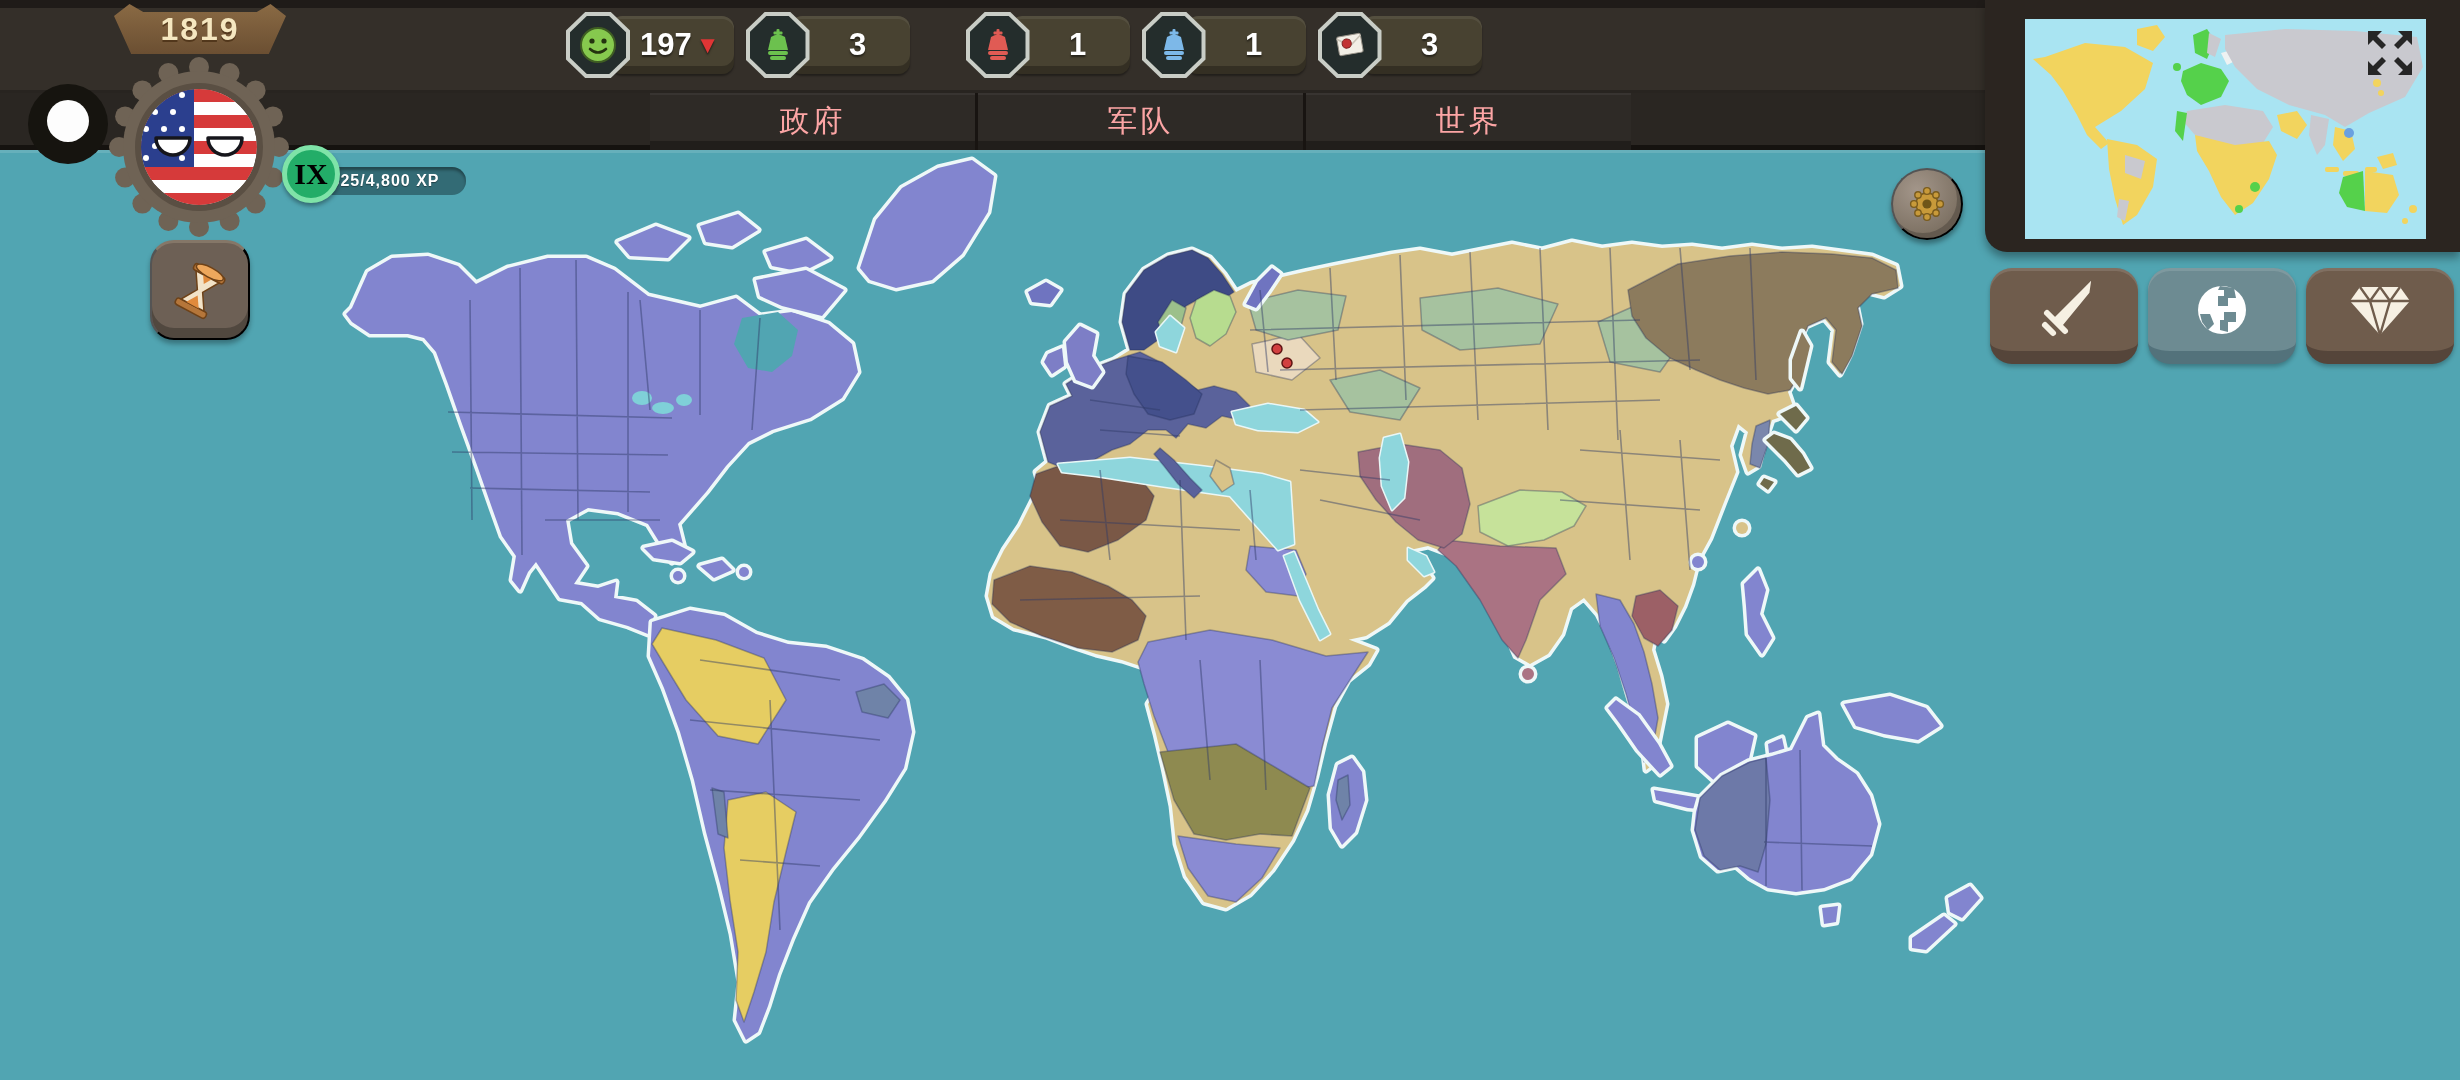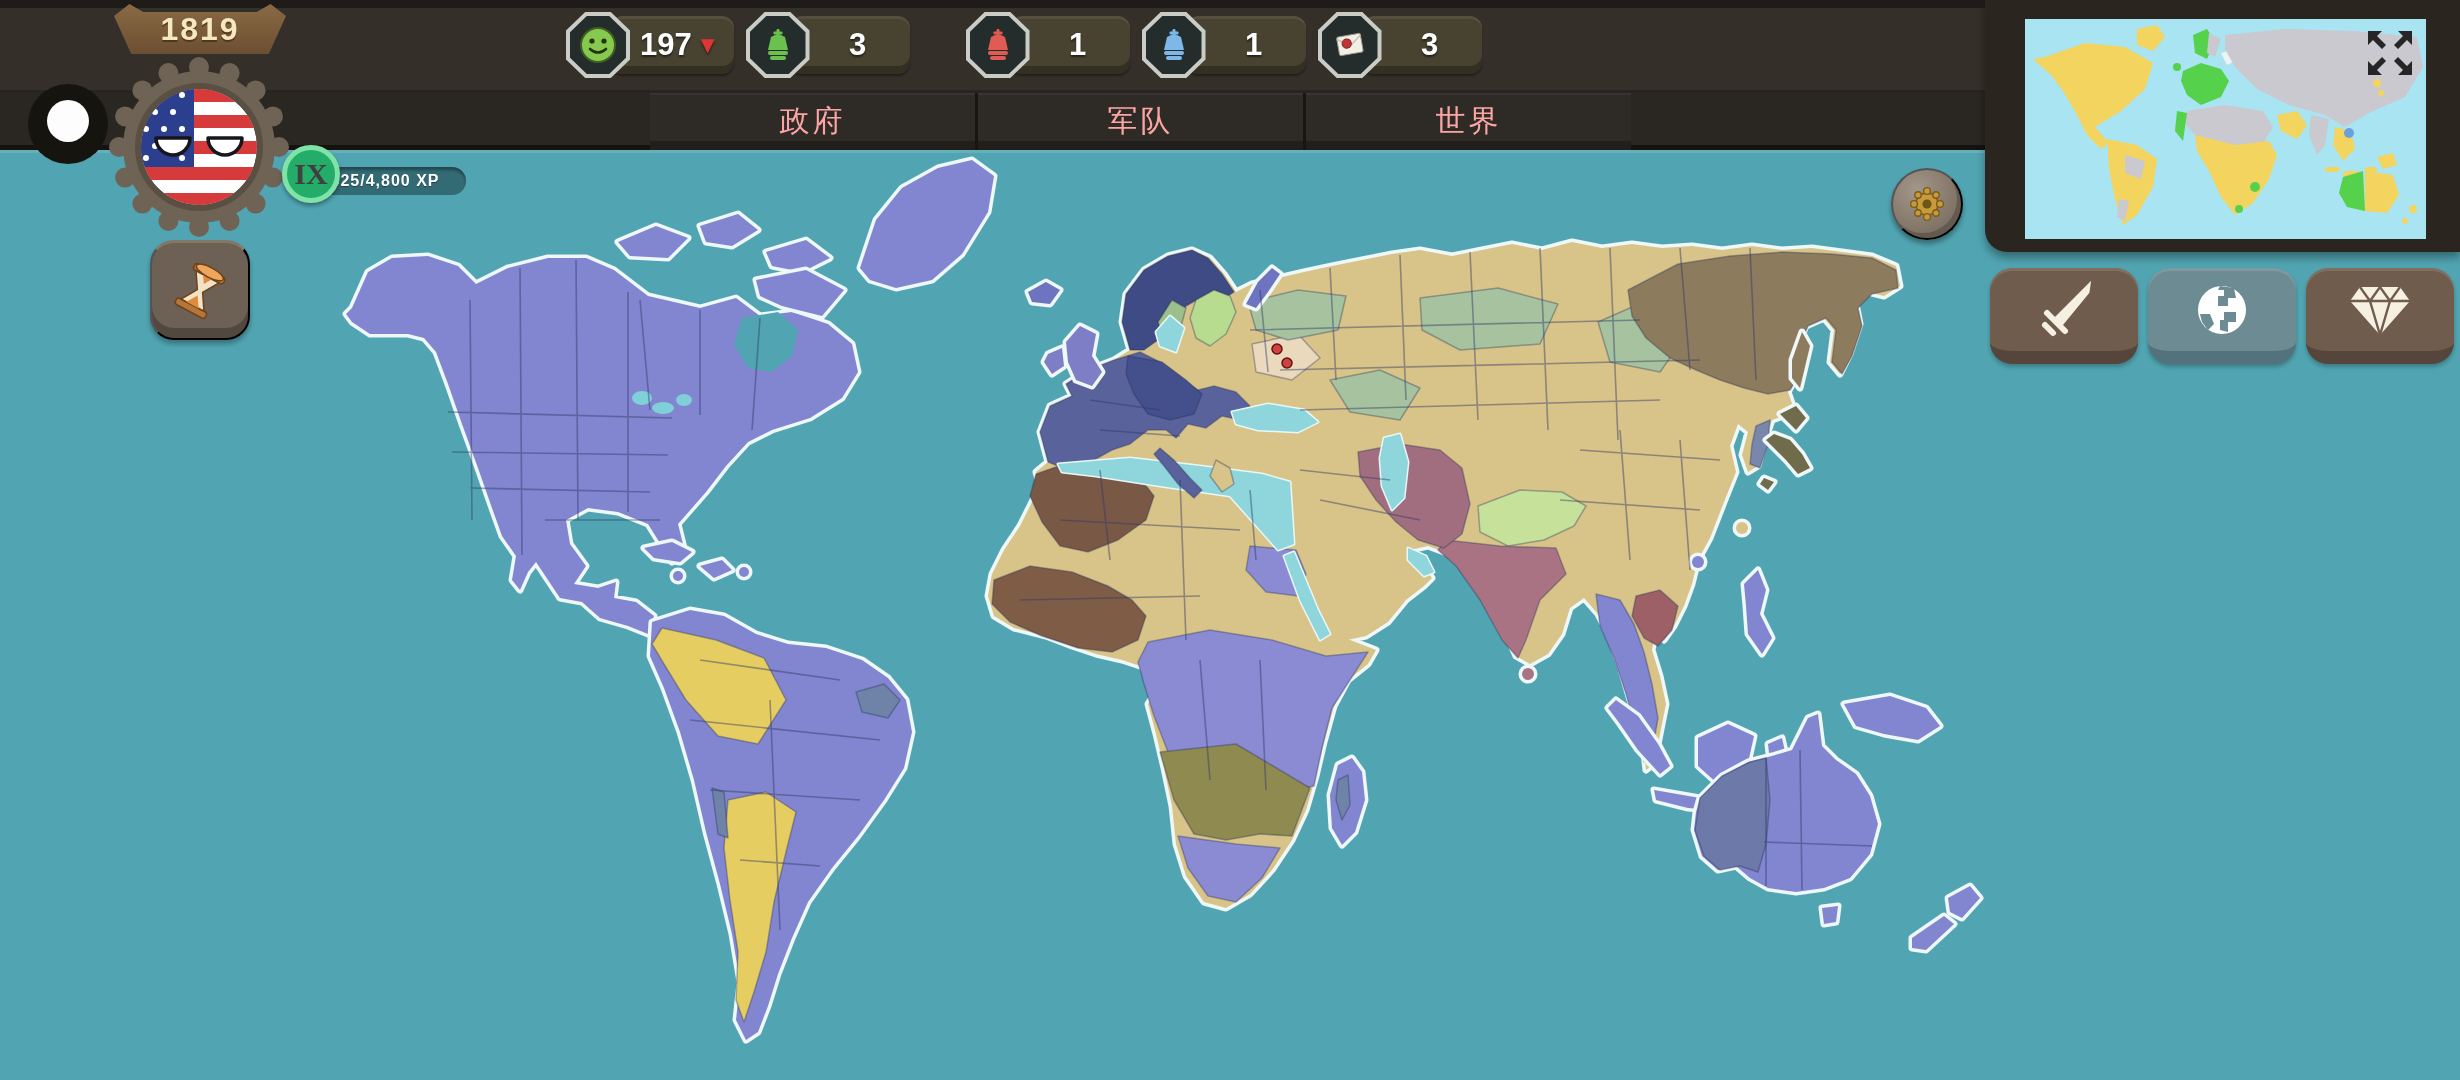--- a/index.html
+++ b/index.html
@@ -54,21 +54,21 @@
   .emblem { position:absolute; left:104px; top:50px; width:190px; height:190px; }
   .year-banner { position:absolute; left:114px; top:4px; width:172px; height:50px;
     background:linear-gradient(#8a6a44,#6b4f32);
     clip-path:polygon(0% 24%, 9% 0%, 17% 16%, 83% 16%, 91% 0%, 100% 24%, 90% 100%, 10% 100%);
     display:flex; align-items:center; justify-content:center; z-index:3;
     color:#f5e7c0; font-size:32px; font-weight:bold; text-shadow:0 2px 0 rgba(60,35,10,.6); letter-spacing:2px; }
 
   .level-badge { position:absolute; left:282px; top:145px; width:58px; height:58px; border-radius:50%;
     background:#23ad68; border:5px solid #7fe3a8; z-index:4;
     display:flex; align-items:center; justify-content:center;
-    color:#404040; font-size:30px; font-weight:bold; box-shadow:0 3px 4px rgba(0,0,0,.35);
+    color:#000000; font-size:30px; font-weight:bold; box-shadow:0 3px 4px rgba(0,0,0,.35);
     font-family:"Liberation Serif", serif; }
   .xp-bar { position:absolute; left:304px; top:167px; width:162px; height:28px; border-radius:14px;
     background:#336b75; box-shadow:inset 0 3px 3px rgba(0,0,0,.35); z-index:3; overflow:hidden; }
   .xp-fill { position:absolute; left:4px; top:4px; bottom:4px; width:20px; border-radius:10px; background:#35c06b; }
   .xp-text { position:absolute; inset:0; display:flex; align-items:center; justify-content:center;
     color:#fff; font-size:16px; font-weight:bold; letter-spacing:1px; text-shadow:0 1px 1px rgba(0,0,0,.4); }
 
   .hourglass-btn { position:absolute; left:150px; top:240px; width:100px; height:100px; border-radius:24px;
     background:#6d6055; border-top:3px solid #857768; box-shadow:inset 0 -10px 0 rgba(0,0,0,.25), 0 4px 5px rgba(0,0,0,.3);
     display:flex; align-items:center; justify-content:center; cursor:pointer; }

